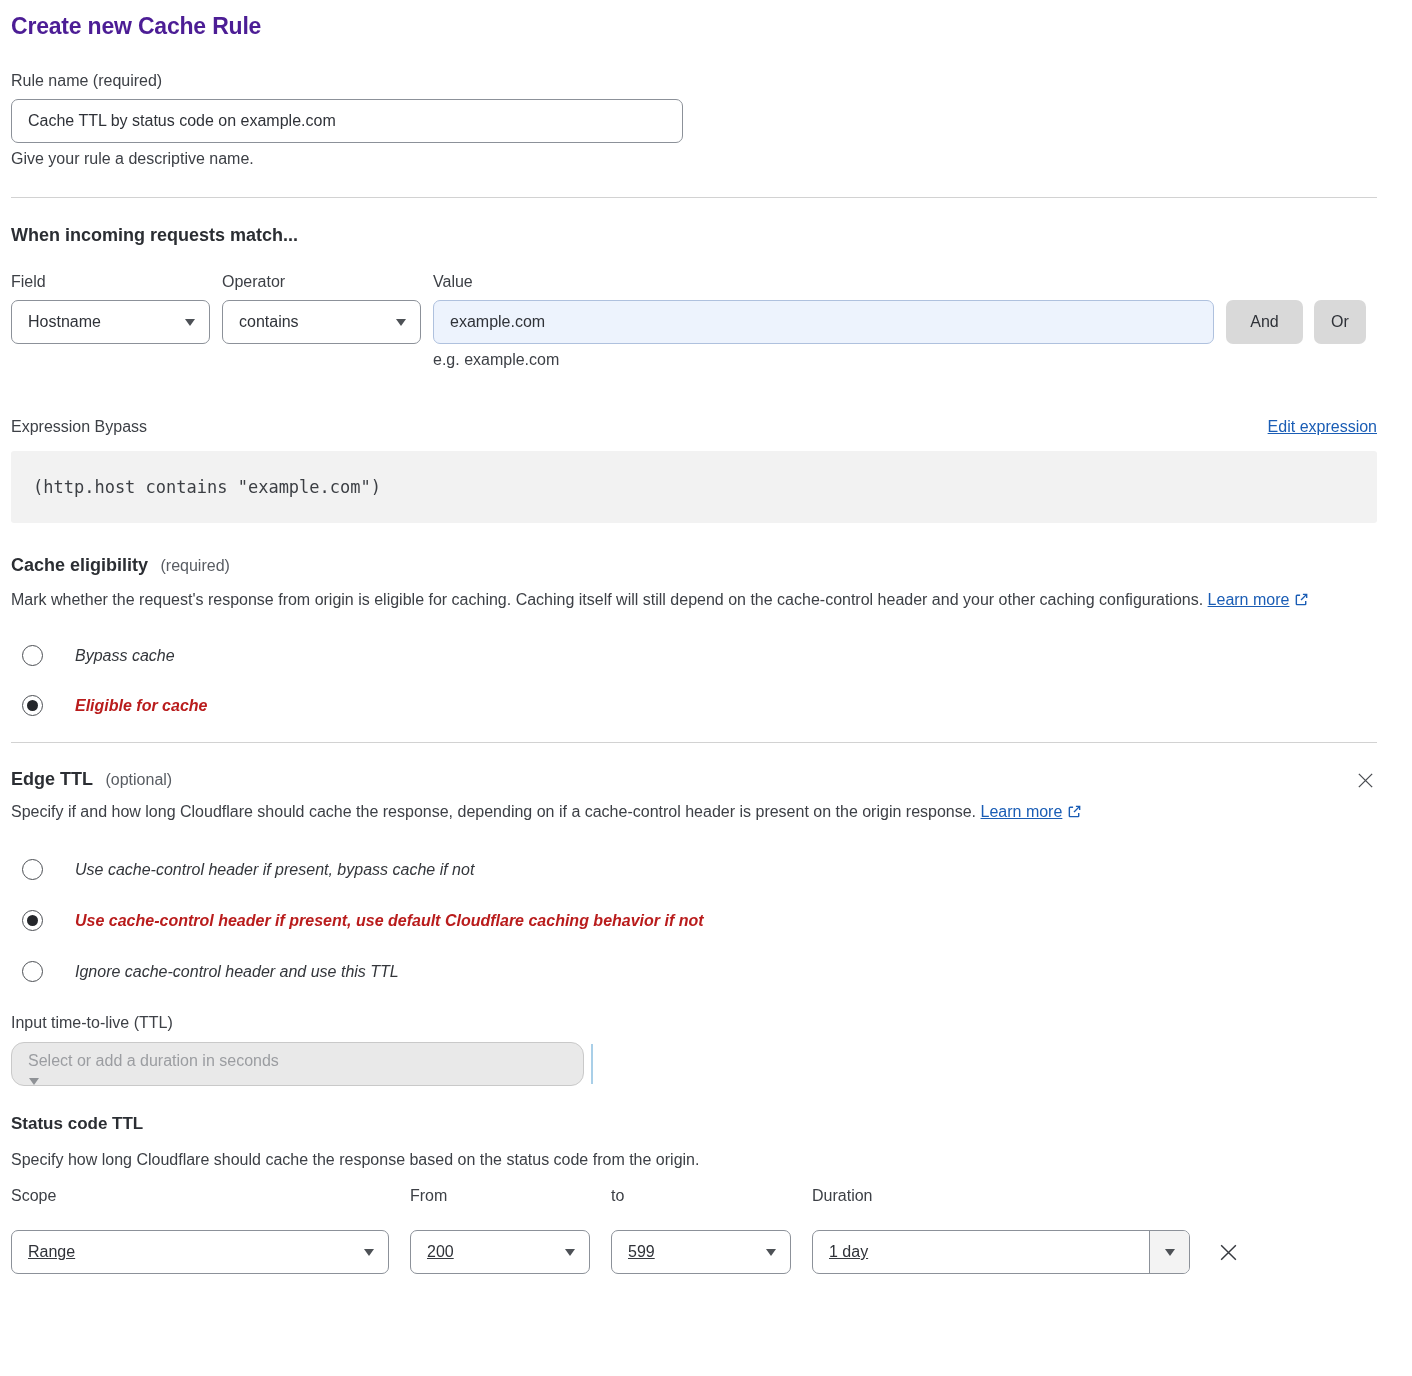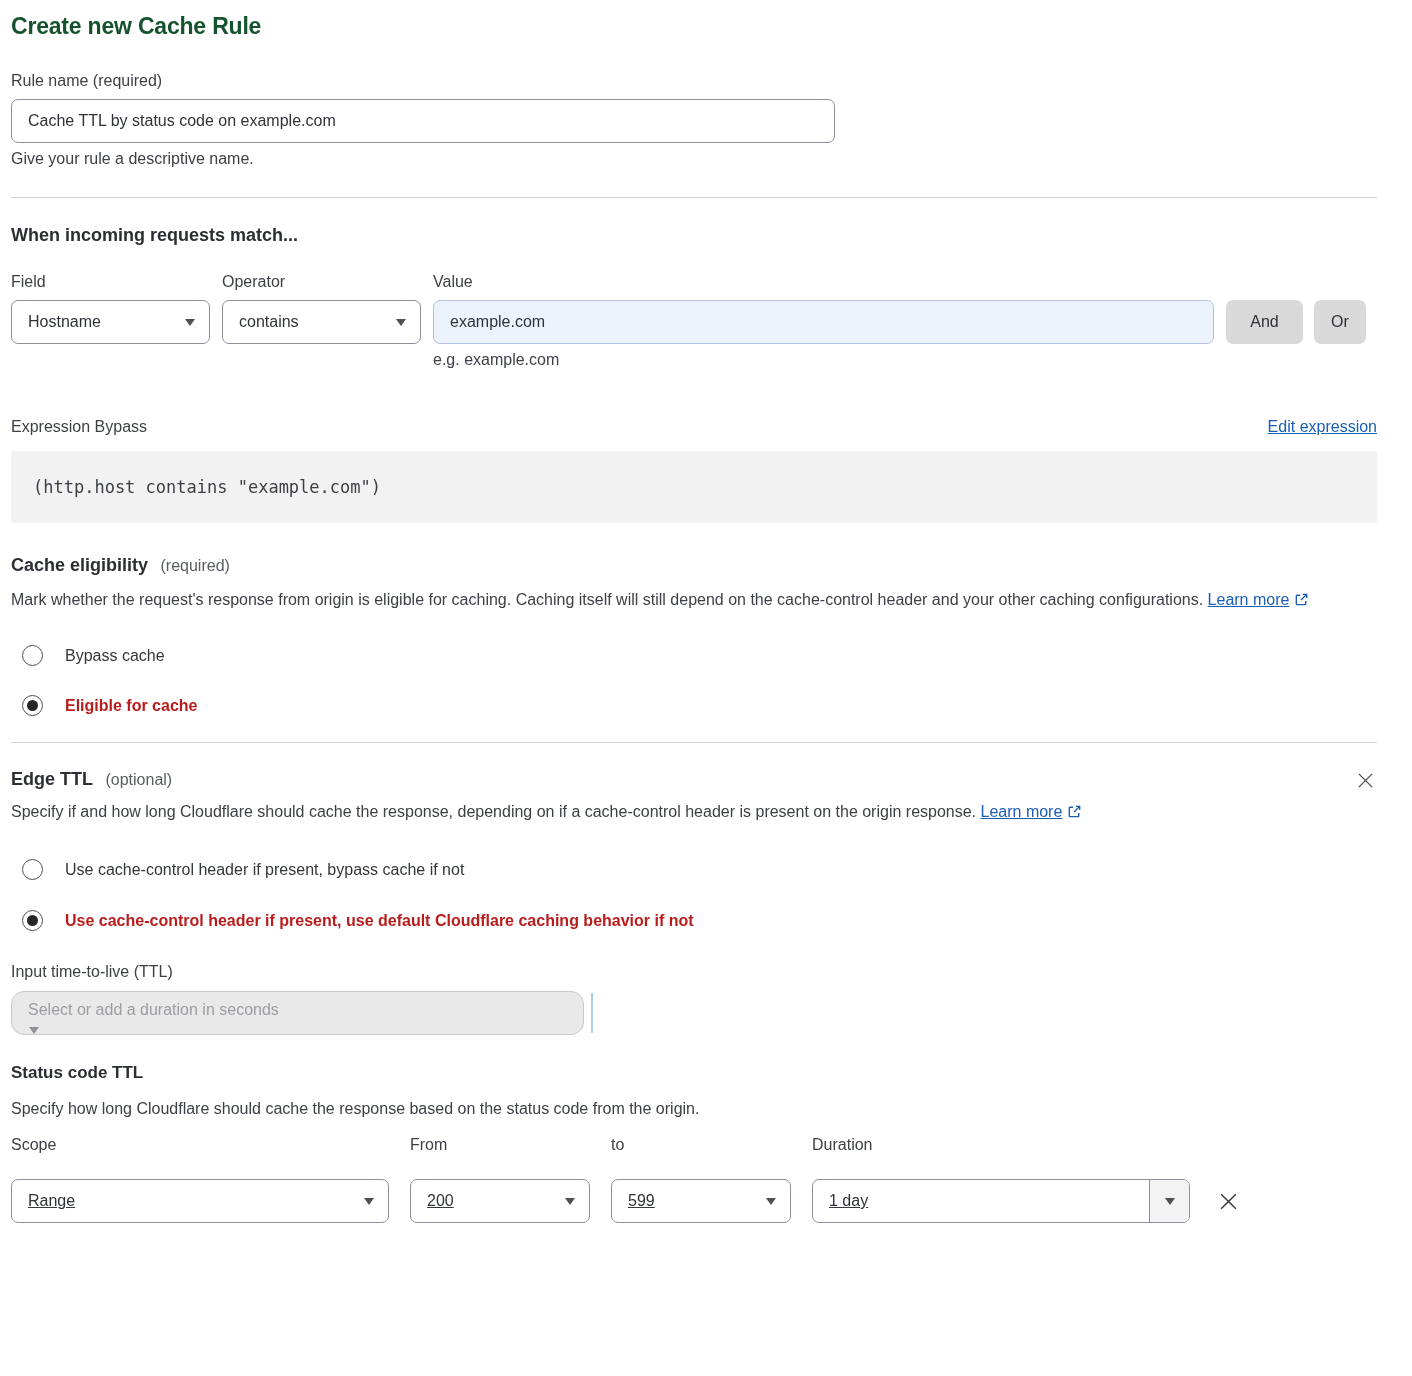--- a/index.html
+++ b/index.html
@@ -6,27 +6,27 @@
   html, body { background: #ffffff; }
   body {
     width: 1412px;
     min-height: 1376px;
     font-family: "Liberation Sans", "DejaVu Sans", sans-serif;
     color: #36393f;
     font-size: 16px;
   }
   .page { width: 1366px; margin-left: 11px; padding-top: 13px; }
 
-  h1.page-title { font-size: 23px; font-weight: 700; color: #14532d; letter-spacing: -0.2px; }
+  h1.page-title { font-size: 23px; font-weight: 700; color: #4c1d95; letter-spacing: -0.2px; }
 
   .field-label { font-size: 16px; color: #3d4046; margin-bottom: 9px; }
   .helper-text { font-size: 16px; color: #3d4046; margin-top: 7px; }
 
   .text-input {
-    width: 824px; height: 44px;
+    width: 672px; height: 44px;
     border: 1px solid #8c9199; border-radius: 7px;
     padding: 0 16px; font-size: 16px; color: #2f3238;
     font-family: "Liberation Sans", sans-serif;
     background: #fff; outline: none;
   }
 
   hr.divider { border: none; border-top: 1px solid #d2d2d2; margin: 0; }
 
   .section-heading { font-size: 18px; font-weight: 700; color: #2b2e33; }
   .heading-qualifier { font-size: 16px; font-weight: 400; color: #595d63; margin-left: 8px; }
@@ -69,21 +69,21 @@
     display: flex; align-items: center; padding: 0 22px;
     font-family: "DejaVu Sans Mono", "Liberation Mono", monospace;
     font-size: 17px; color: #3c3f44;
   }
 
   .then-heading { margin-top: 31px; font-size: 18px; font-weight: 700; color: #2b2e33; }
 
   .section-desc { font-size: 16px; color: #3d4046; line-height: 28px; margin-top: 10px; }
   .ext-link-icon { display: inline-block; vertical-align: -2px; margin-left: 5px; }
 
-  .radio-row { display: flex; align-items: center; gap: 22px; margin-left: 11px; }
+  .radio-row { display: flex; align-items: center; gap: 32px; margin-left: 11px; font-style: italic; }
   .radio {
     width: 21px; height: 21px; border-radius: 50%;
     border: 1.5px solid #4c4f54; background: #fff; flex: none;
     display: flex; align-items: center; justify-content: center;
     cursor: pointer;
   }
   .radio.selected::after {
     content: ""; width: 11px; height: 11px; border-radius: 50%; background: #24262a;
   }
   .radio-label { font-size: 16px; color: #33363b; cursor: default; }
@@ -226,20 +226,24 @@
     </div>
 
     <div class="radio-row" style="margin-top:31px;">
       <span class="radio"></span>
       <span class="radio-label">Use cache-control header if present, bypass cache if not</span>
     </div>
     <div class="radio-row" style="margin-top:30px;">
       <span class="radio selected"></span>
       <span class="radio-label bold">Use cache-control header if present, use default Cloudflare caching behavior if not</span>
     </div>
+    <div class="radio-row" style="margin-top:30px;">
+      <span class="radio"></span>
+      <span class="radio-label">Ignore cache-control header and use this TTL</span>
+    </div>
 
     <div class="field-label" style="margin-top:32px; margin-bottom:0;">Input time-to-live (TTL)</div>
     <div class="ttl-combo-wrap">
       <div class="combo-disabled">
         <div class="combo-text">Select or add a duration in seconds</div>
         <div class="combo-arrow">
           <span class="caret"></span>
         </div>
       </div>
       <span class="focus-caret" style="margin-top:10px;"></span>

